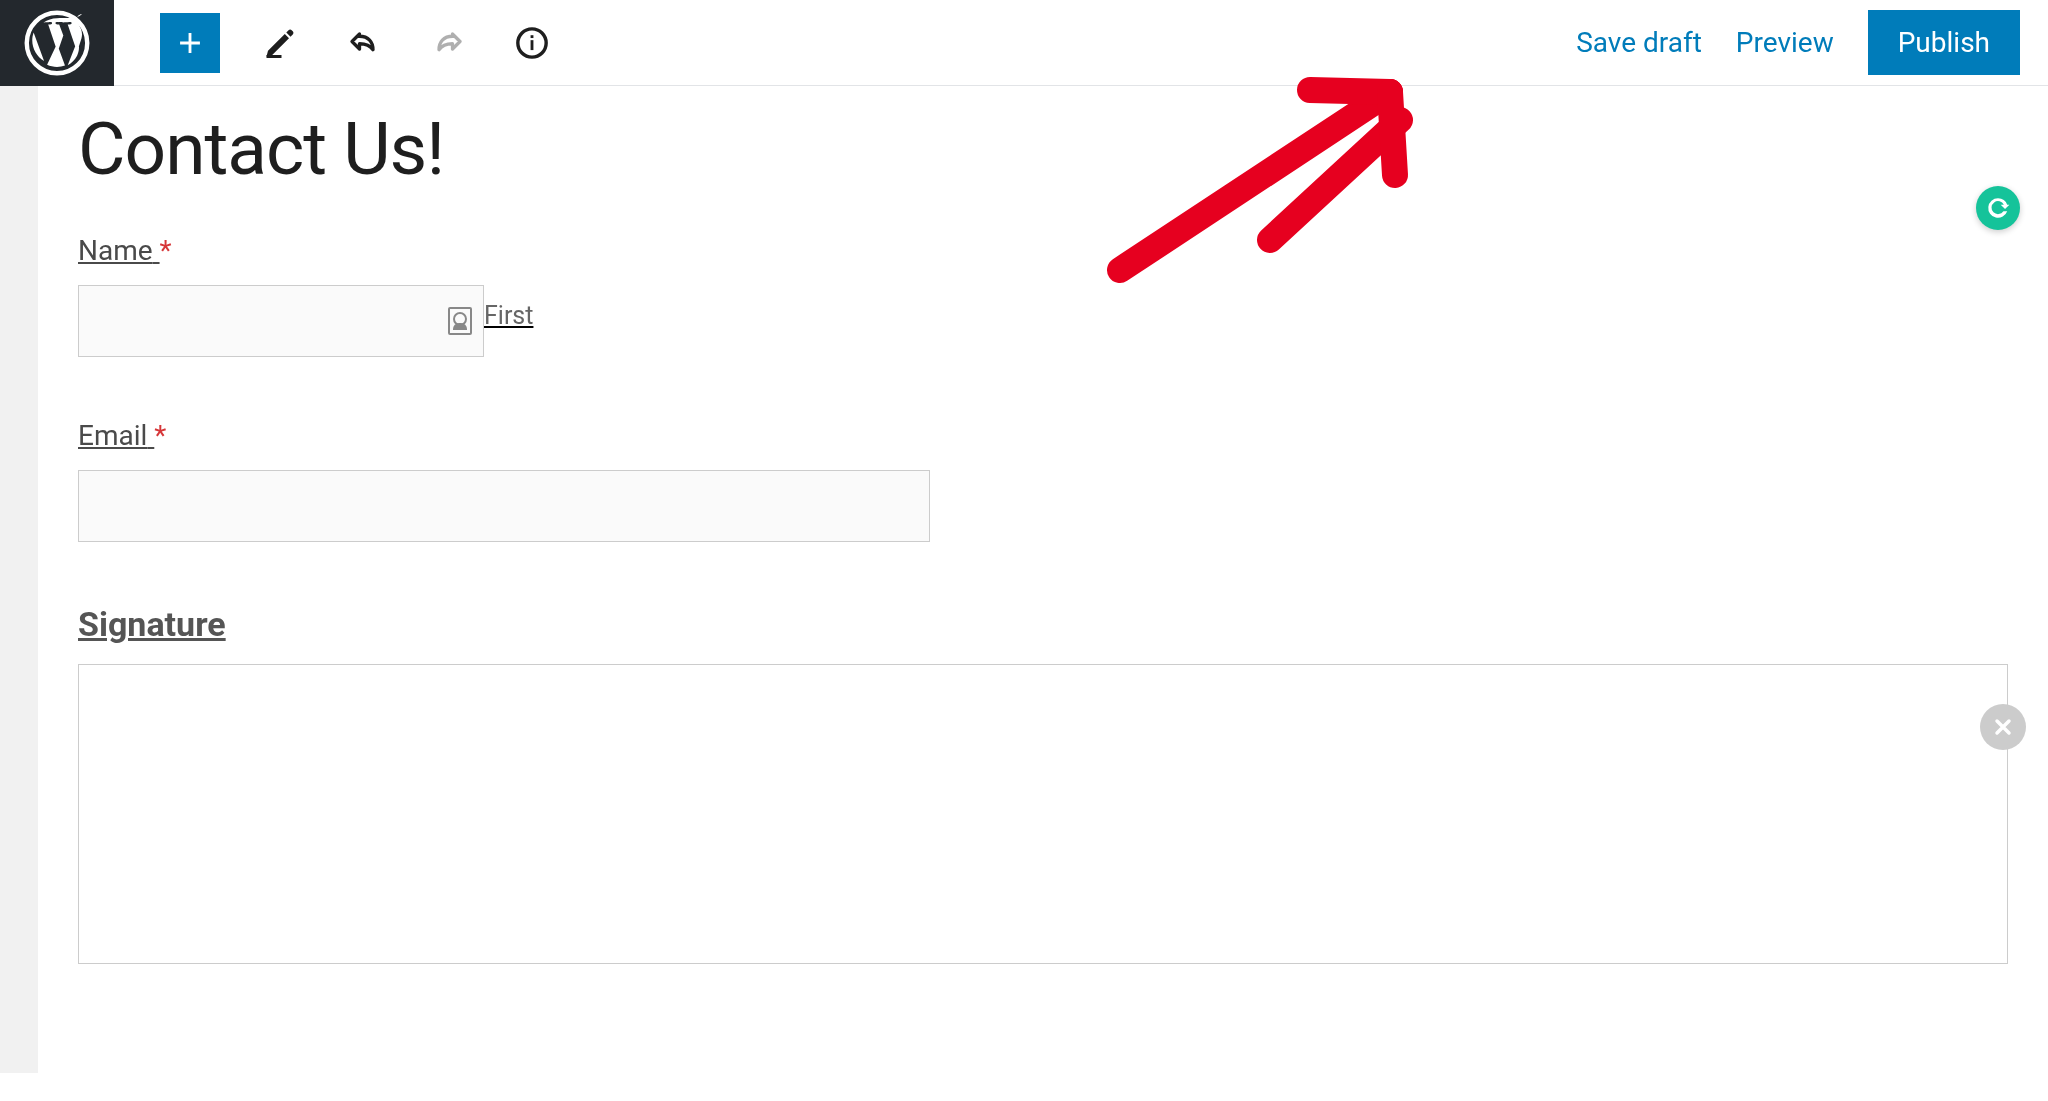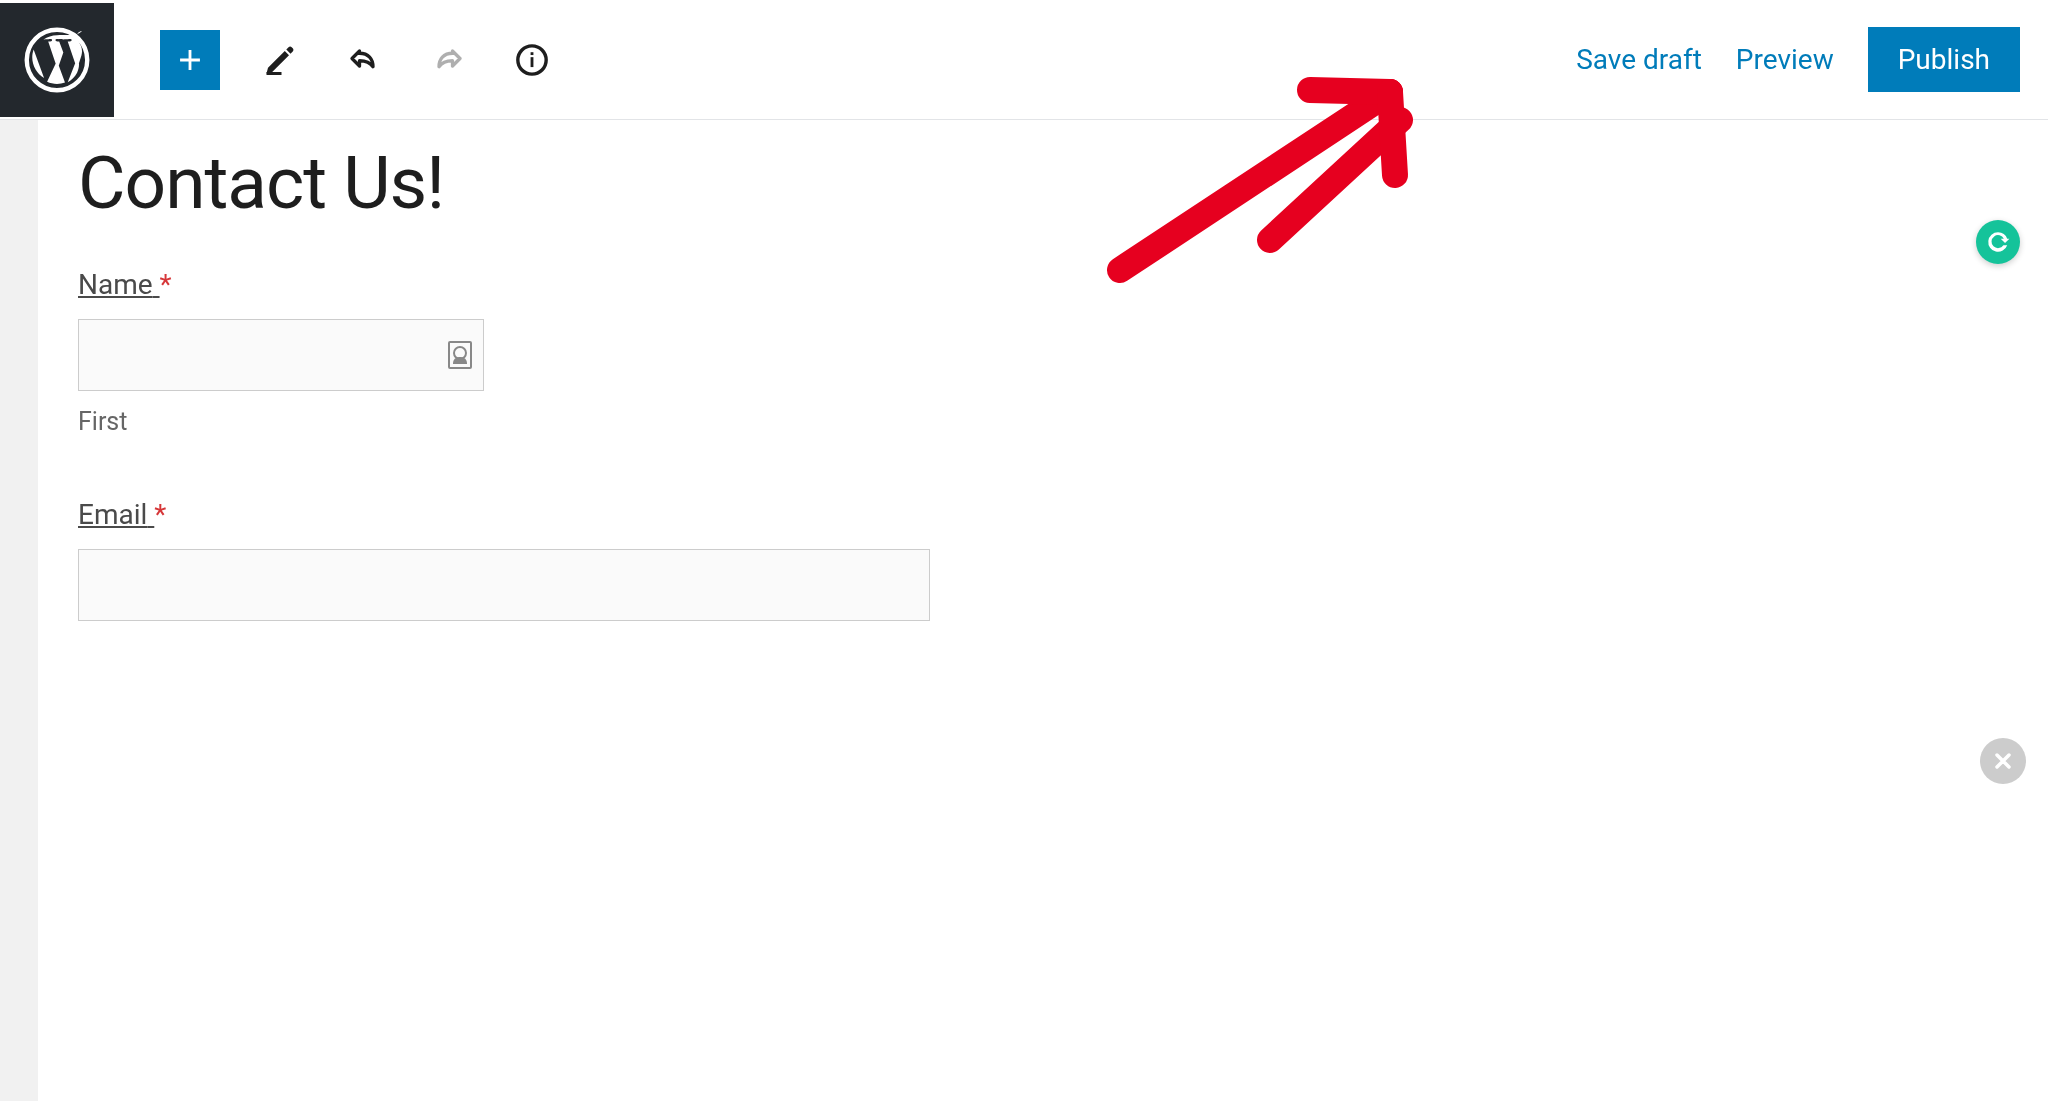--- a/index.html
+++ b/index.html
@@ -1,20 +1,20 @@
 <!DOCTYPE html>
 <html><head>
 <meta charset="utf-8">
 <style>
   * { box-sizing: border-box; margin: 0; padding: 0; }
   html, body { width: 2048px; height: 1101px; font-family: -apple-system, BlinkMacSystemFont, "Segoe UI", Roboto, sans-serif; background: #fff; overflow: hidden; }
 
   
   .topbar {
-    height: 120px;
+    height: 86px;
     display: flex;
     align-items: center;
     border-bottom: 1px solid #e2e4e7;
     position: relative;
   }
   .wp-logo {
     width: 114px; height: 114px;
     background: #23282d;
     display: flex; align-items: center; justify-content: center;
     flex-shrink: 0;
@@ -80,21 +80,21 @@
     font-size: 28px;
     font-weight: 400;
     color: #4a4a4a;
     text-decoration: underline;
     display: inline-block;
     margin-bottom: 18px;
   }
   .form-label .req { color: #d63638; text-decoration: none; display:inline-block; }
 
   .name-row { display: flex; gap: 44px; margin-bottom: 62px; }
-  .name-col { display: flex; flex-direction: column; }
+  .name-col { display: flex; flex-direction: row; text-decoration: underline; }
   .text-input {
     height: 72px;
     border: 1px solid #ccc;
     background: #fafafa;
     font-size: 24px;
     padding: 0 14px;
   }
   .first-input { width: 406px; position: relative; }
   .last-input  { width: 406px; }
   .sublabel { font-size: 25px; color: #666; margin-top: 16px; }
@@ -235,20 +235,24 @@
     </div>
 
     <div class="email-block">
       <span class="form-label">
         <span>Email</span>
         <span class="req">*</span>
       </span><br>
       <input class="text-input email-input" value="" style="">
     </div>
 
+    <div>
+      <span class="sig-label">Signature</span>
+      <div class="sig-box"></div>
+    </div>
 
     <div class="grammarly">
       <svg width="26" height="26" viewBox="0 0 24 24">
         <path d="M12 3a9 9 0 1 0 8.5 12H17a6 6 0 1 1 .4-6h-2.9l4 4 4-4h-2A9 9 0 0 0 12 3z" fill="#fff"></path>
       </svg>
     </div>
 
     <div class="close-circle" style="top:618px">
       <svg width="24" height="24" viewBox="0 0 24 24">
           <path d="M6 6l12 12M18 6L6 18" stroke="#fff" stroke-width="3.5" stroke-linecap="round"></path>

